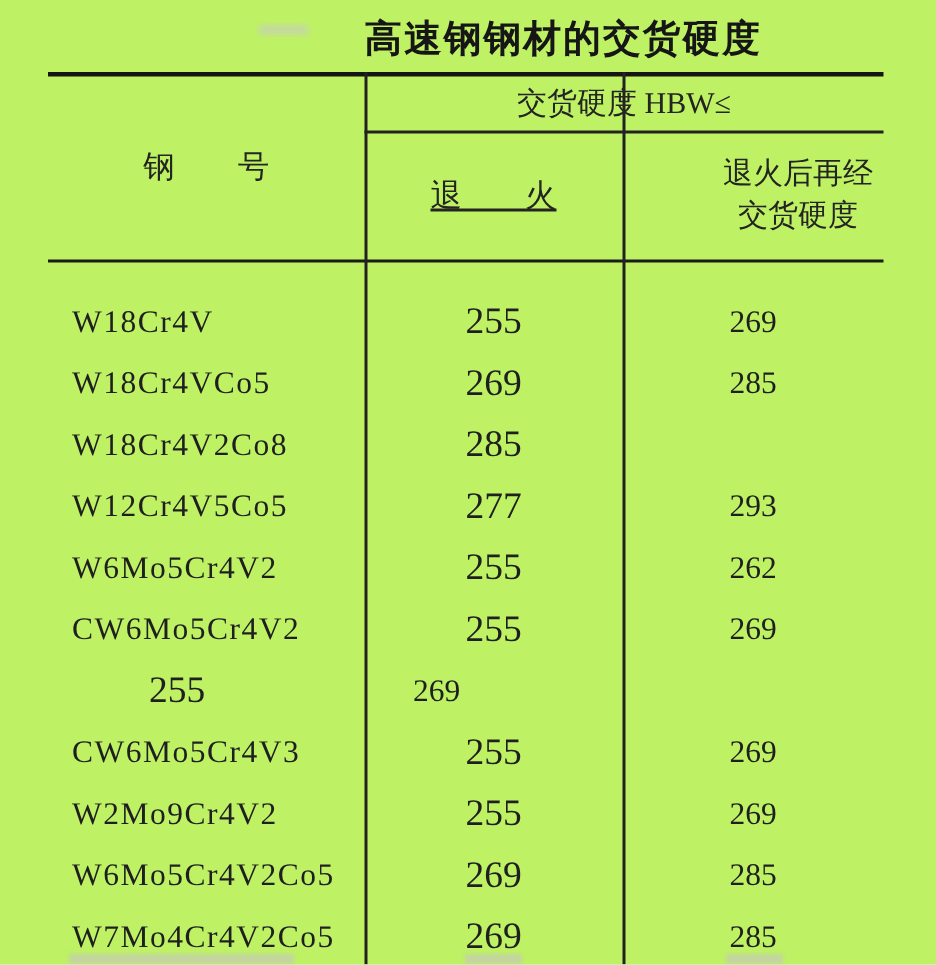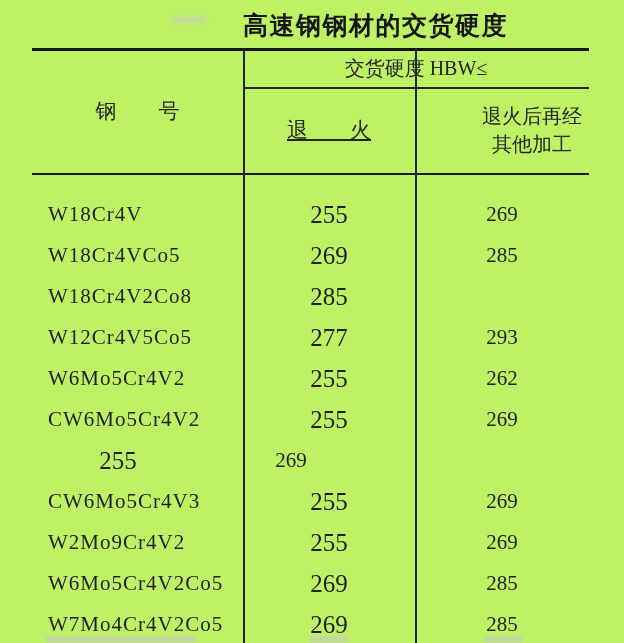--- a/index.html
+++ b/index.html
@@ -103,21 +103,21 @@
   <div class="rule rule-subheader"></div>
   <div class="rule rule-headerbot"></div>
   <div class="rule vrule-1"></div>
   <div class="rule vrule-2"></div>
 
   <div class="hcell hcell-steel">钢　　号</div>
   <div class="hcell hcell-group">交货硬度 HBW≤</div>
   <div class="hcell hcell-annealed">退　　火</div>
   <div class="hcell hcell-processed">
     <div>退火后再经</div>
-    <div>其他加工</div>
+    <div>交货硬度</div>
   </div>
 
   <div class="tbody">
     <div class="row">
       <div class="c1">W18Cr4V</div>
       <div class="c2">255</div>
       <div class="c3">269</div>
     </div>
     <div class="row">
       <div class="c1">W18Cr4VCo5</div>

